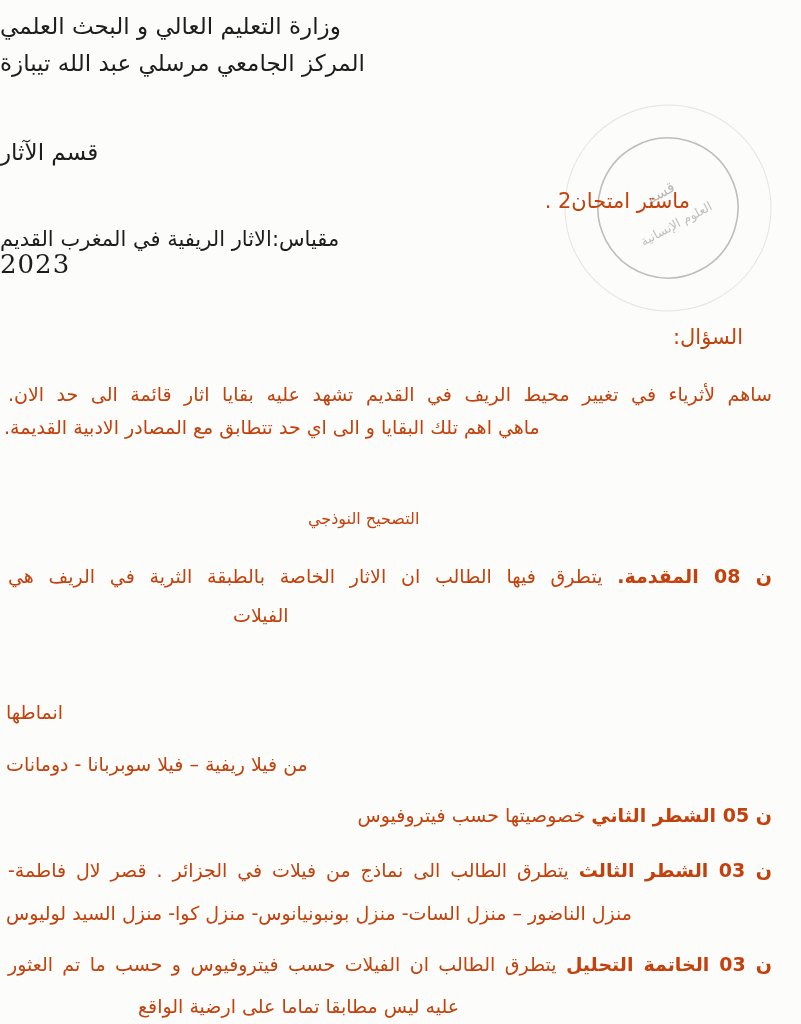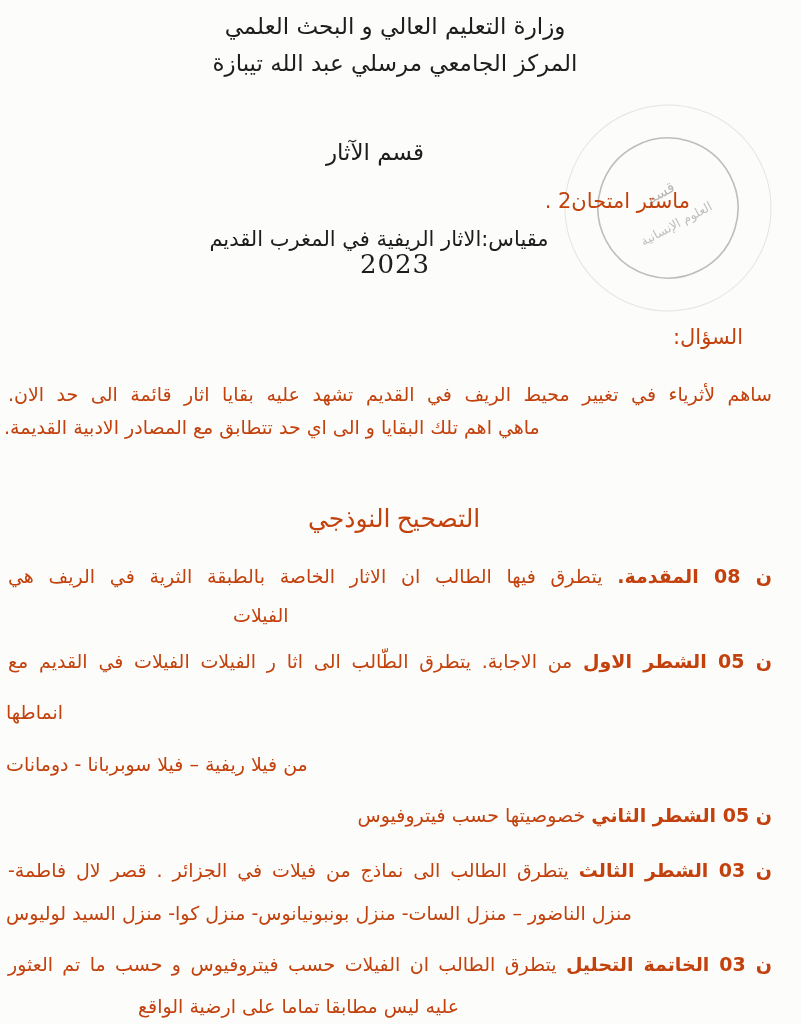--- a/index.html
+++ b/index.html
@@ -20,28 +20,28 @@
     line-height:30px;
     color:#c2410c;
   }
   .just{left:8px;width:764px;text-align:left;}
   .leftal{text-align:left;}
   .rightal{text-align:right;}
   b{font-weight:bold;}
   
   .hline{
     position:absolute;left:0;width:790px;
-    direction:rtl;text-align:center;
+    direction:rtl;text-align:left;
     font-size:23px;line-height:37px;white-space:nowrap;
   }
   #subject-line{font-size:21px;}
   #year-line{font-family:"DejaVu Serif",serif;font-size:26px;line-height:32px;letter-spacing:1px;}
   #exam-title-line{font-size:21px;z-index:3;}
   #question-label{font-size:21px;line-height:32px;}
-  #correction-title{font-size:25px;font-family:Liberation Serif, serif;}
+  #correction-title{font-size:16px;}
   
   #stamp{
     position:absolute;left:558px;top:98px;width:220px;height:220px;
     z-index:1;opacity:.8;
     transform:rotate(-28deg);
   }
   .overstamp{z-index:3;}
 </style>
 </head>
 <body>
@@ -74,23 +74,20 @@
   <div class="line just" style="top: 379px; word-spacing: 6.46563px;"><span class="m">ساهم لأثرياء في تغيير محيط الريف في القديم تشهد عليه بقايا اثار قائمة الى حد الان.</span></div>
   <div class="line leftal" style="top:412px;left:4px">ماهي اهم تلك البقايا و الى اي حد تتطابق مع المصادر الادبية القديمة.</div>
 
   <div class="line" id="correction-title" style="top:504px;left:308px">التصحيح النوذجي</div>
 
   <div class="line just" style="top: 561px; word-spacing: 8.6887px;">
     <span class="m"><b>ن 08 المقدمة.</b><span> يتطرق فيها الطالب ان الاثار الخاصة بالطبقة الثرية في الريف هي</span></span>
   </div>
   <div class="line leftal" style="top:600px;left:233px">الفيلات</div>
 
-  <div class="line just" style="top: 646px; word-spacing: 4.7125px;">
-    <span class="m"><b>ن 05 الشطر الاول</b><span> من الاجابة. يتطرق الطّالب الى اثا ر الفيلات الفيلات في القديم مع</span></span>
-  </div>
   <div class="line leftal" style="top:697px;left:6px">انماطها</div>
 
   <div class="line leftal" style="top:749px;left:6px">من فيلا ريفية – فيلا سوبربانا - دومانات</div>
 
   <div class="line rightal" style="top:800px;right:29px">
     <b>ن 05 الشطر الثاني</b><span> خصوصيتها حسب فيتروفيوس</span>
   </div>
 
   <div class="line just" style="top: 855px; word-spacing: 3.88437px;">
     <span class="m"><b>ن 03 الشطر الثالث</b><span> يتطرق الطالب الى نماذج من فيلات في الجزائر . قصر لال فاطمة-</span></span>

